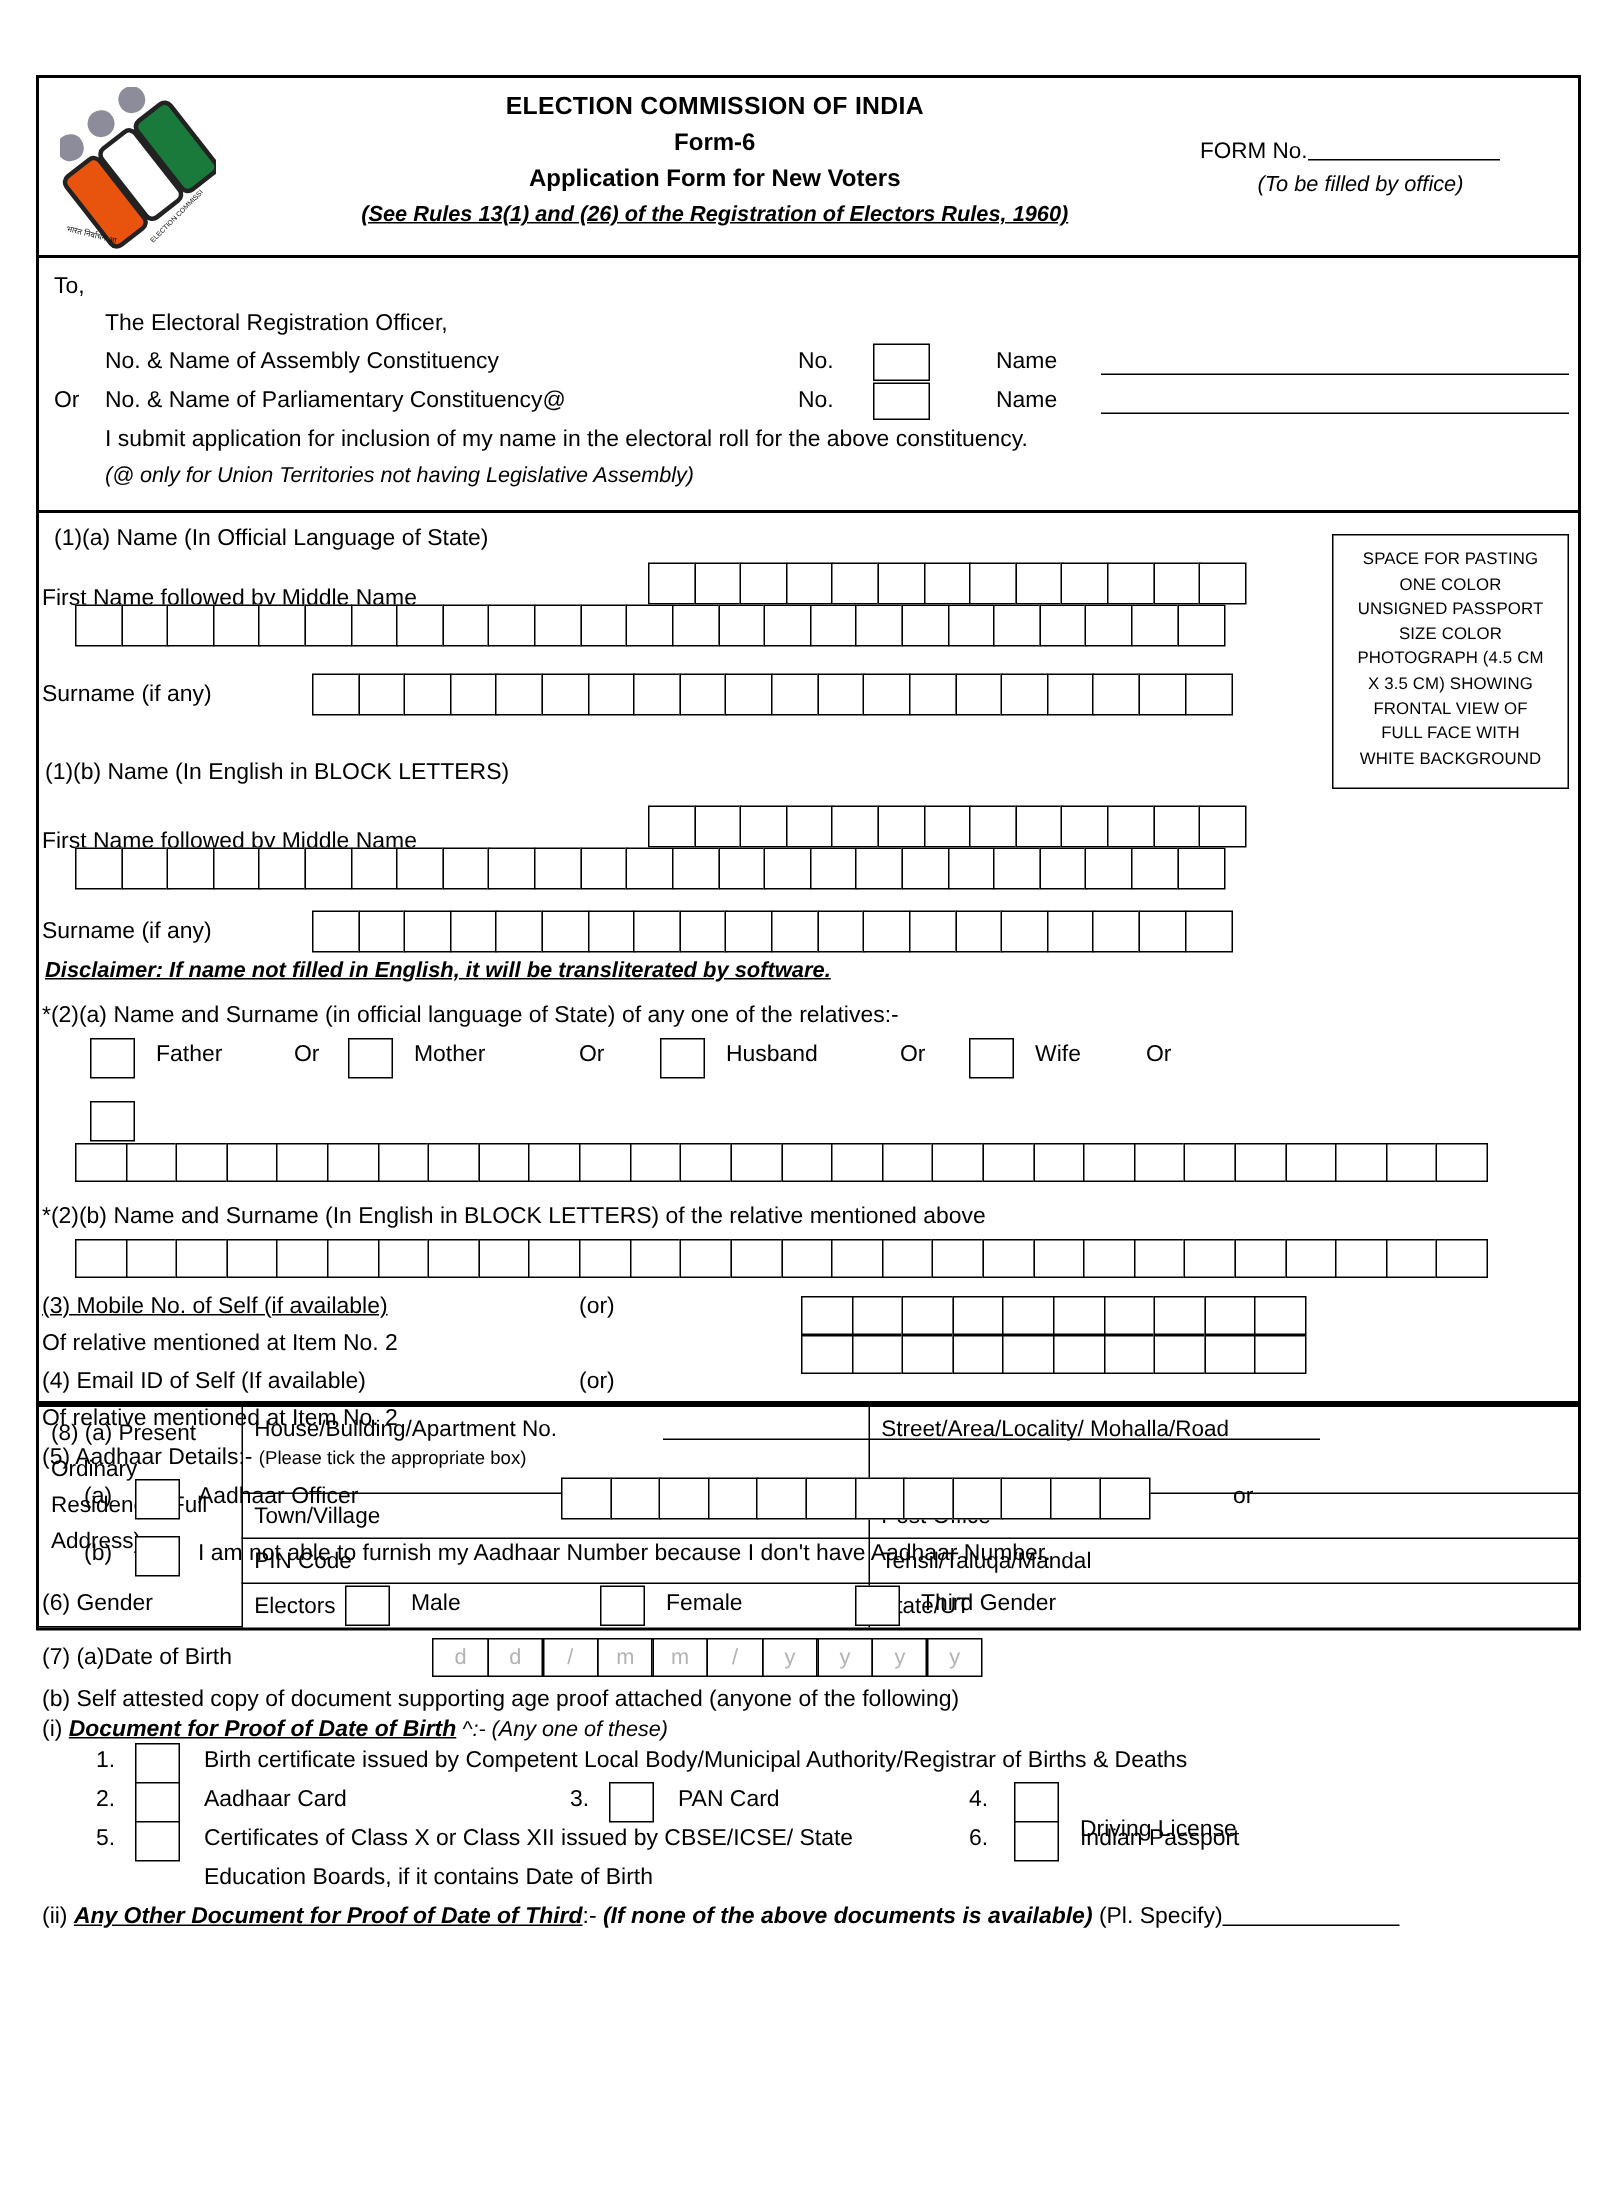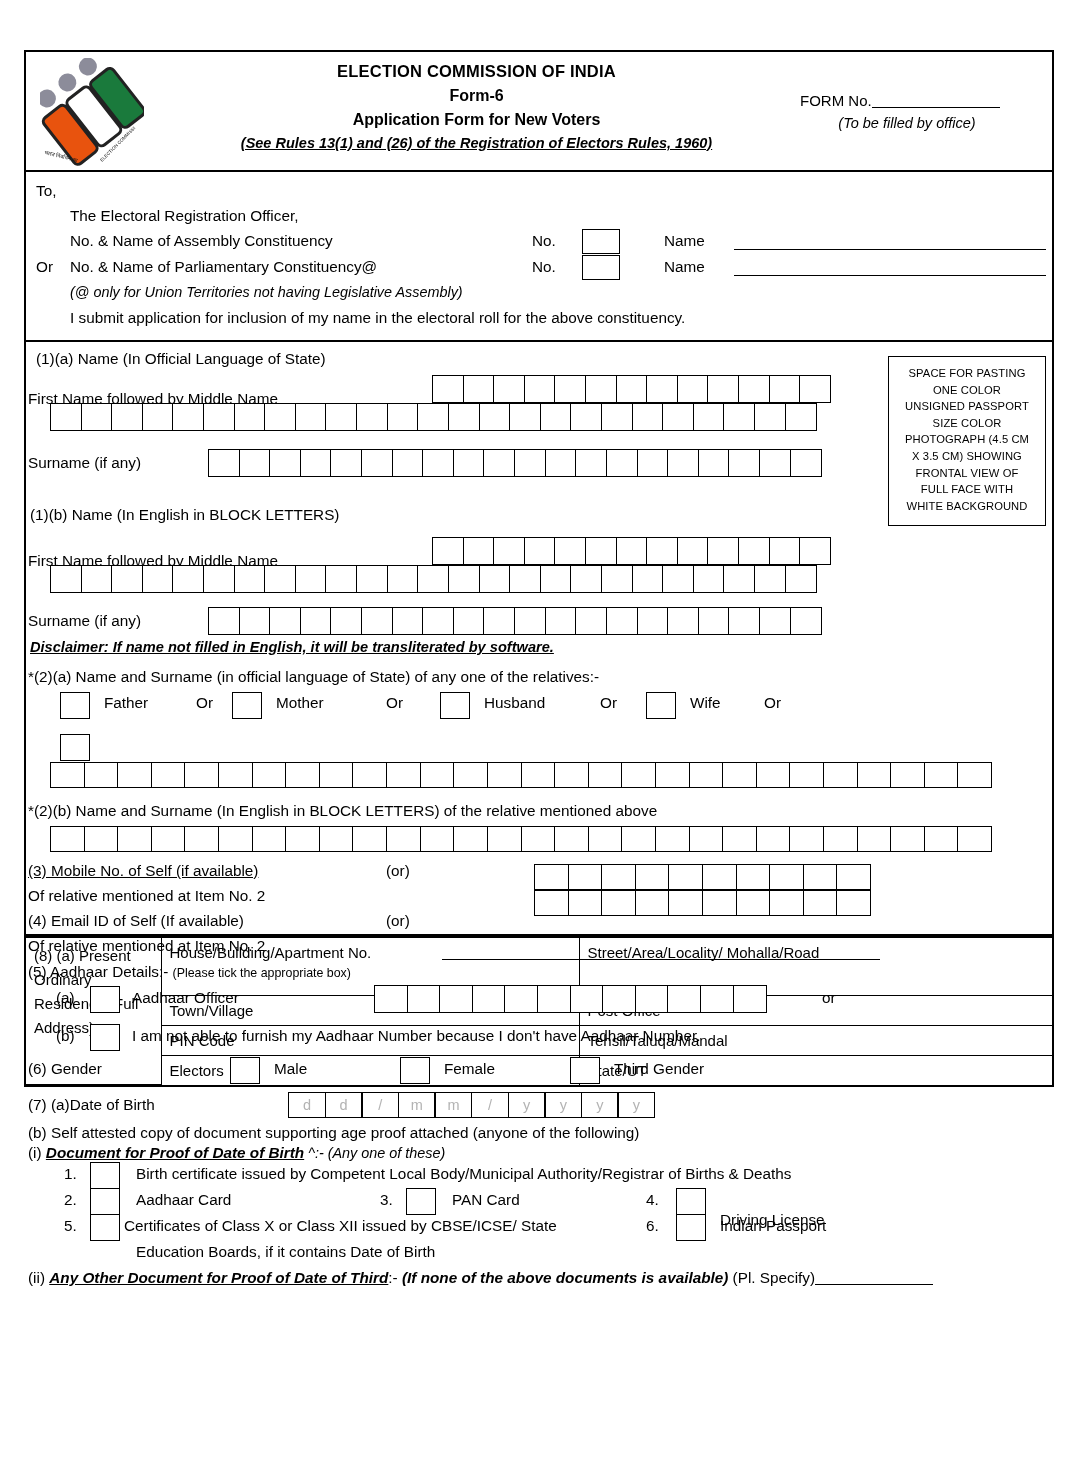--- a/index.html
+++ b/index.html
@@ -238,22 +238,22 @@
 
       <div class="row-line">
         <span class="or-prefix">Or</span>
         <span class="lbl-const">No. &amp; Name of Parliamentary Constituency@</span>
         <span class="lbl-no">No.</span>
         <span class="boxsm"></span>
         <span class="lbl-name">Name</span>
         <span class="name-rule"></span>
       </div>
 
+      <div class="indent">I submit application for inclusion of my name in the electoral roll for the above constituency.</div>
       <div class="indent ital">(@ only for Union Territories not having Legislative Assembly)</div>
-      <div class="indent">I submit application for inclusion of my name in the electoral roll for the above constituency.</div>
     </div>
 
     <div class="sec-names" style="height:594px;">
 
       <div class="qlabel">(1)(a) Name (In Official Language of State)</div>
 
       <div class="photo-box">
         <div>SPACE FOR PASTING</div>
         <div>ONE COLOR</div>
         <div>UNSIGNED PASSPORT</div>
@@ -610,21 +610,21 @@
           <span style="position:absolute; left:352px;">3.</span>
           <span class="cbx" style="left:378px; top:-3px;"></span>
           <span style="position:absolute; left:424px;">PAN Card</span>
           <span style="position:absolute; left:618px;">4.</span>
           <span class="cbx" style="left:648px; top:-3px;"></span>
           <span style="position:absolute; left:692px;margin-top:20px;">Driving License</span>
         </div>
         <div style="position:relative; height:26px;">
           <span style="position:absolute; left:36px;">5.</span>
           <span class="cbx" style="left:62px; top:-3px;"></span>
-          <span style="position:absolute; left:96px;">Certificates of Class X or Class XII issued by CBSE/ICSE/ State</span>
+          <span style="position:absolute; left:108px;">Certificates of Class X or Class XII issued by CBSE/ICSE/ State</span>
           <span style="position:absolute; left:618px;">6.</span>
           <span class="cbx" style="left:648px; top:-3px;"></span>
           <span style="position:absolute; left:692px;">Indian Passport</span>
         </div>
         <div style="position:relative; height:26px;">
           <span style="position:absolute; left:108px;">Education Boards, if it contains Date of Birth</span>
         </div>
         <div style="position:relative; height:24px;">
           <span>(ii) </span><span class="bi u">Any Other Document for Proof of Date of Third</span><span>:- </span><span class="bi">(If none of the above documents is available)</span><span> (Pl. Specify)</span><span style="display:inline-block; width:118px; border-bottom:1.6px solid #000; height:15px; vertical-align:-2px;"></span>
         </div>

